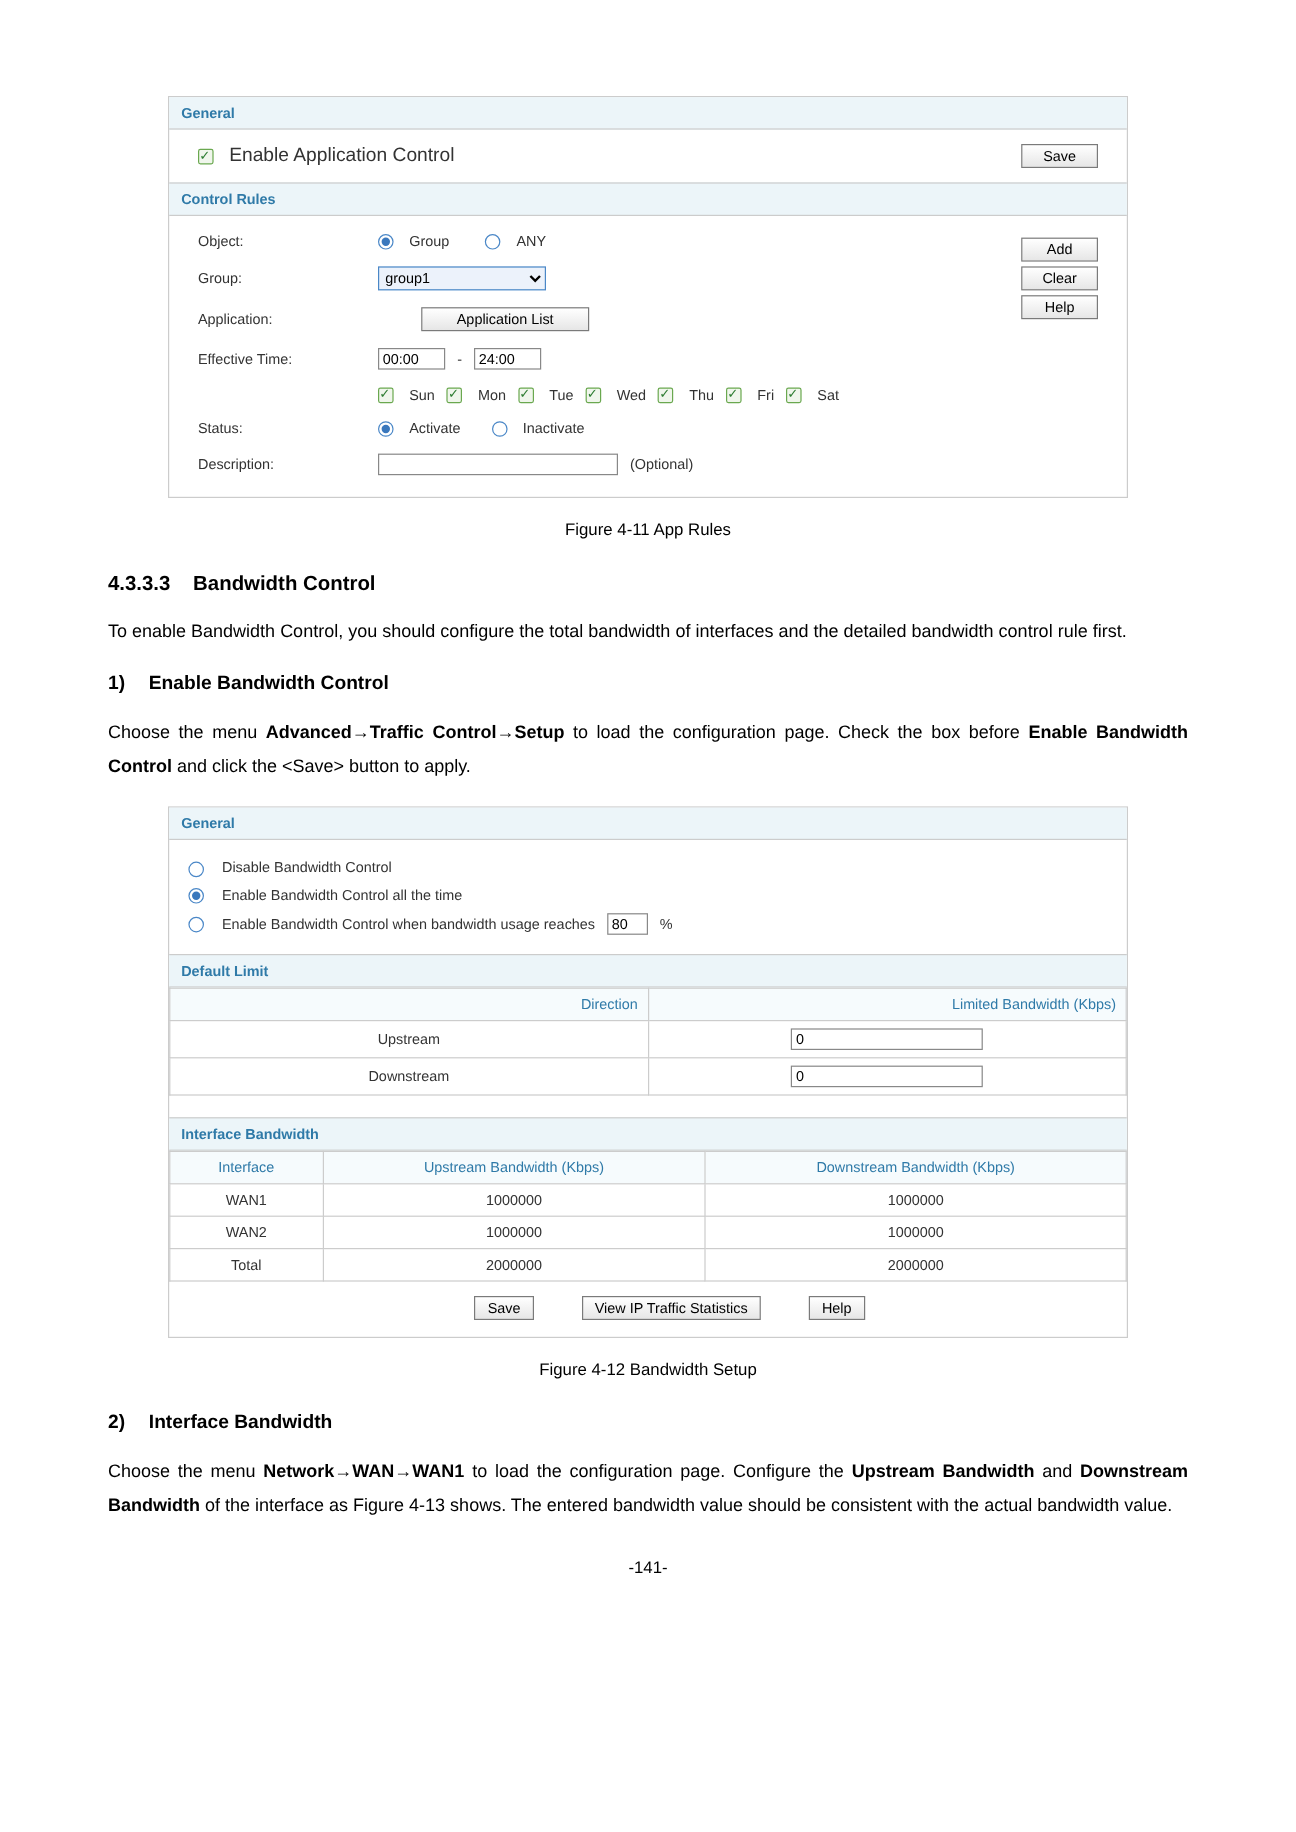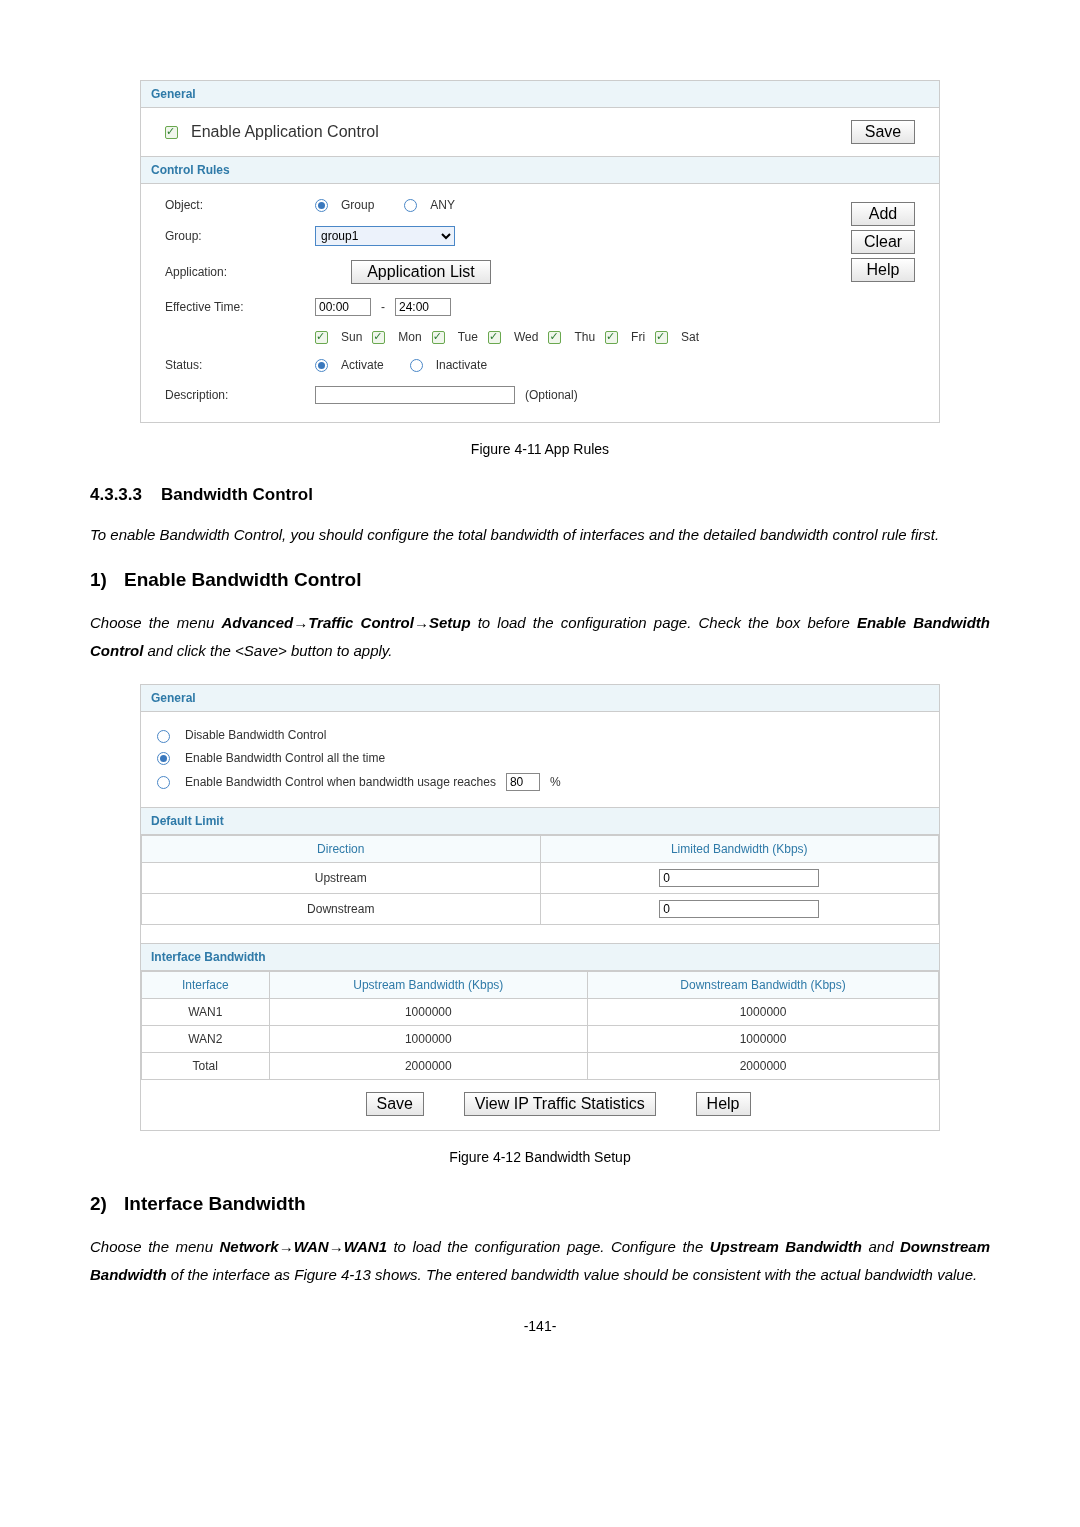--- a/index.html
+++ b/index.html
@@ -34,21 +34,21 @@
     border-top: 1px solid #ccc;
     border-bottom: 1px solid #ccc;
   }
   .enable-row {
     display:flex; justify-content:space-between; align-items:center;
     padding:12px 24px;
   }
   .enable-row .left { display:flex; align-items:center; gap:10px; font-size:16px; color:#333; }
   .btn {
     font-family: inherit;
-    font-size: 16px;
+    font-size: 12px;
     padding: 2px 0;
     width: 64px;
     text-align:center;
     border: 1px solid #7a7a7a;
     background: linear-gradient(#fff,#e6e6e6);
     cursor: pointer;
   }
   .btn-wider { width: auto; padding: 2px 10px; margin-left: 36px; }
   .btn-stack { display:flex; flex-direction:column; gap:4px; align-items:flex-start; }
   .form-area {
@@ -74,30 +74,30 @@
   .radio.sel::after {
     content:""; position:absolute; width:7px; height:7px; background:#3a78bd; border-radius:50%;
     top:2px; left:2px;
   }
   .chk { border-radius:2px; background:#f0f6ec; border-color:#6aa84f; }
   .chk.sel::after {
     content:"✓"; position:absolute; font-size:11px; color:#2e7d32; top:-2px; left:0;
   }
   .fig-caption { text-align:center; font-size:14px; margin: 18px 0 28px 0; }
   h3.sec-head { font-size:17px; font-weight:bold; margin: 24px 0 16px 0; }
-  p.body-text { font-size:15px; line-height:1.85; margin: 0 0 20px 0; text-align: justify; font-style: italic; }
-  .step-head { font-size:19px; font-weight:bold; margin: 10px 0 18px 0; }
+  p.body-text { font-size:15px; line-height:1.85; margin: 0 0 20px 0; text-align: justify; }
+  .step-head { font-size:16px; font-weight:bold; margin: 10px 0 18px 0; }
   .step-head .num { display:inline-block; width:34px; }
   .arrow { font-family: Arial; }
   table.limit {
     width: calc(100% - 0px); border-collapse: collapse; font-size:12px; color:#333;
   }
   table.limit th {
     color:#2f7aa8; font-weight:normal; background:#f6fbfd;
-    border:1px solid #ccc; padding:6px 8px; text-align:center;
+    border:1px solid #ccc; padding:6px 8px; text-align:right;
   }
   table.limit td {
     border:1px solid #ccc; padding:6px 8px; text-align:center;
   }
   table.limit input { width:160px; font-size:12px; padding:1px 3px; border:1px solid #888; }
   .iface-table { width:100%; border-collapse:collapse; font-size:12px; color:#333; }
   .iface-table th { color:#2f7aa8; font-weight:normal; border:1px solid #ccc; padding:6px 0; text-align:center; background:#f6fbfd; }
   .iface-table td { border:1px solid #ccc; padding:6px 8px; text-align:center; }
   .panel2-buttons { text-align:center; padding:12px 0 14px 0; }
   .opt-list { padding: 12px 20px 12px 14px; font-size:12px; color:#333; }

